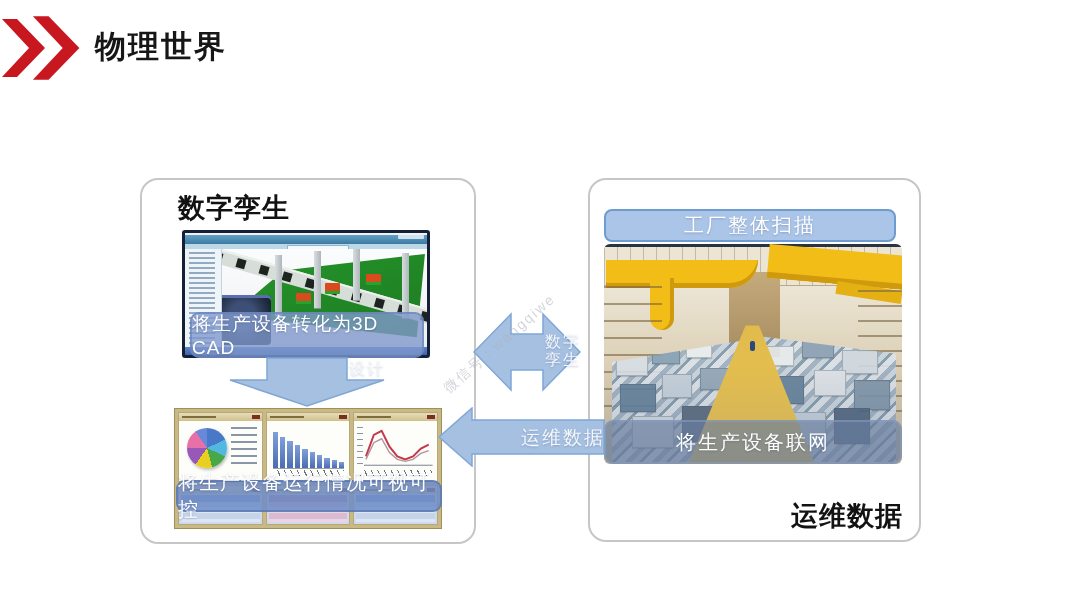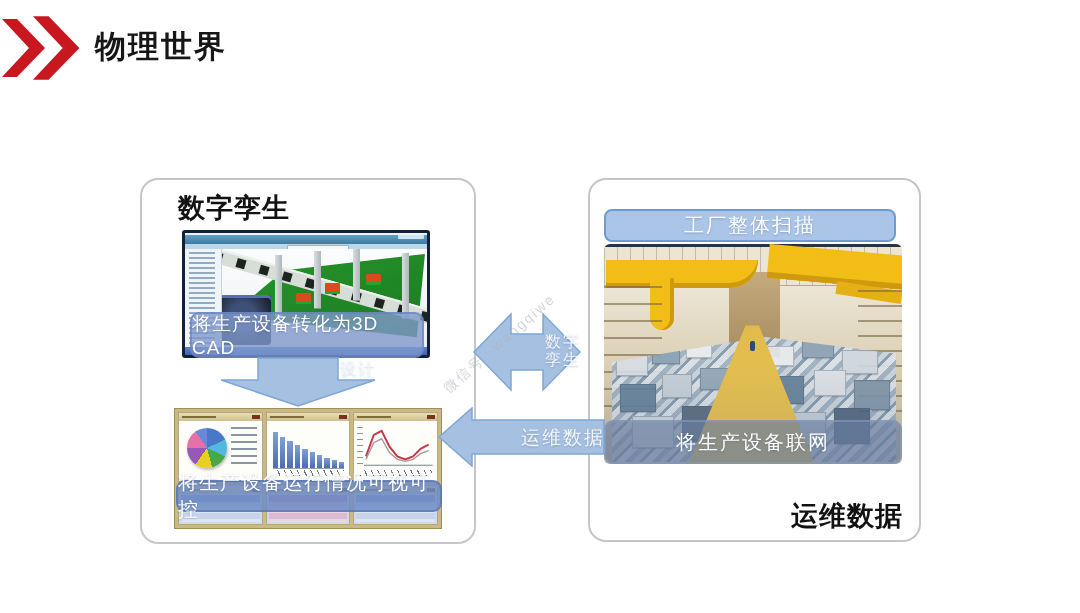--- a/index.html
+++ b/index.html
@@ -138,21 +138,21 @@
         <div class="cad-pillar" style="left:88%;top:4%;height:66%;"></div>
         <div class="cad-station" style="left:36%;top:45%;"></div>
         <div class="cad-station" style="left:50%;top:35%;"></div>
         <div class="cad-station" style="left:70%;top:26%;"></div>
         <div class="cad-machine"></div>
       </div>
       <div class="cad-statusbar"></div>
     </div>
     <div class="caption cap-cad">将生产设备转化为3D CAD</div>
 
-    <div class="arrow-wrap" style="left:78px;top:177px;width:156px;height:40px;">
+    <div class="arrow-wrap" style="left:87px;top:177px;width:156px;height:40px;">
       <svg width="156" height="50" viewBox="0 0 156 50">
         <polygon class="arrow-shape" points="38,1 118,1 118,23 155,23 78,49 1,23 38,23"></polygon>
       </svg>
       <div class="arrow-text txt-design">
         <div>设计</div>
       </div>
     </div>
 
     <div class="dashboard">
       <div class="dash-panel">

